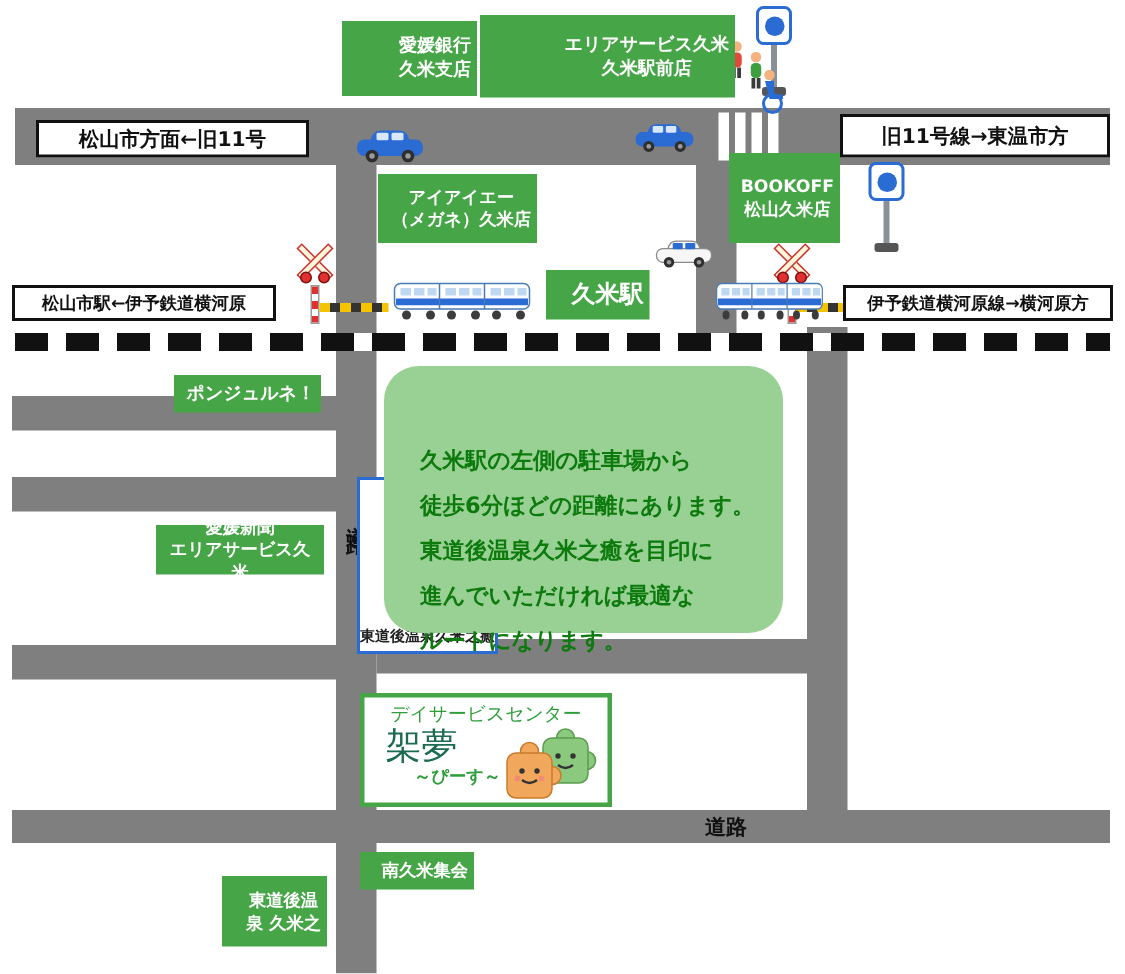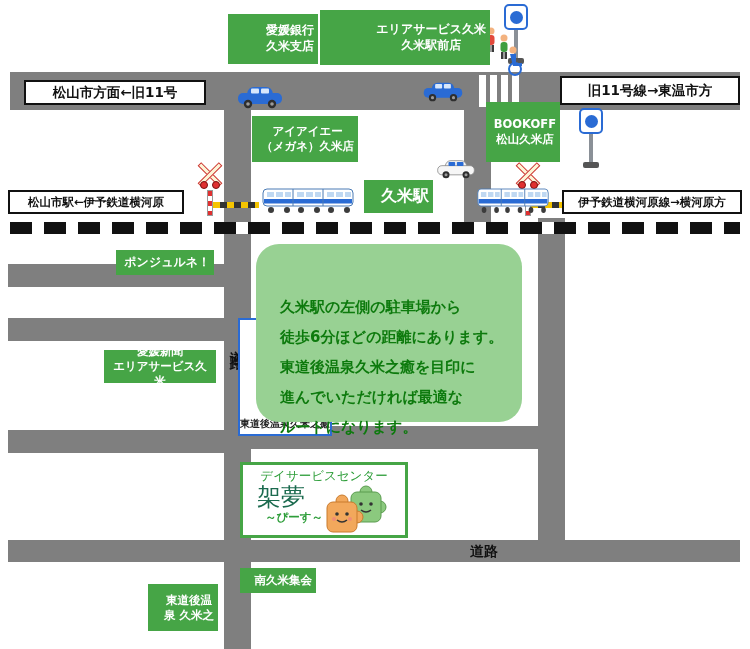--- a/index.html
+++ b/index.html
@@ -19,21 +19,21 @@
         color:var(--notice_text,#0d7a0d);font-weight:bold;font-size:15px;line-height:30px;
         padding:18px 0 0 24px;white-space:pre-line}
   .bluebox{position:absolute;z-index:3;background:#fff;border:2px solid var(--blue,#2a6bd4);
         display:flex;align-items:flex-end;justify-content:center;font-size:10px;font-weight:bold;
         color:#222;padding:3px;white-space:nowrap;overflow:hidden}
 
   .facility{position:absolute;z-index:4;background:#fff;border:3px solid var(--green,#46a546)}
   .fac-type{color:#2e9e3a;font-weight:normal;font-size:12.5px;text-align:center;margin-top:3px}
   .fac-row{display:flex;align-items:flex-start;padding-left:14px}
   .fac-name{font-size:24px;font-weight:normal;color:var(--green_dark,#1c6b4f);line-height:1.05}
-  .fac-nick{color:#2e9e3a;font-weight:bold;font-size:11.5px;margin-left:8px}
+  .fac-nick{color:#2e9e3a;font-weight:bold;font-size:11.5px;margin-left:19px}
   .puzzle{margin-left:2px;margin-top:-4px}
 
   .roadlabel{position:absolute;z-index:2;color:#111;font-weight:600;font-size:14px}
   .vert{writing-mode:vertical-rl;text-orientation:upright;letter-spacing:5px}
 
   .icon{position:absolute;z-index:3}
   .stripe{position:absolute;background:#fff}
   .crosswalk{position:absolute;z-index:2}
 
   .busstop{width:26px;display:flex;flex-direction:column;align-items:center}

